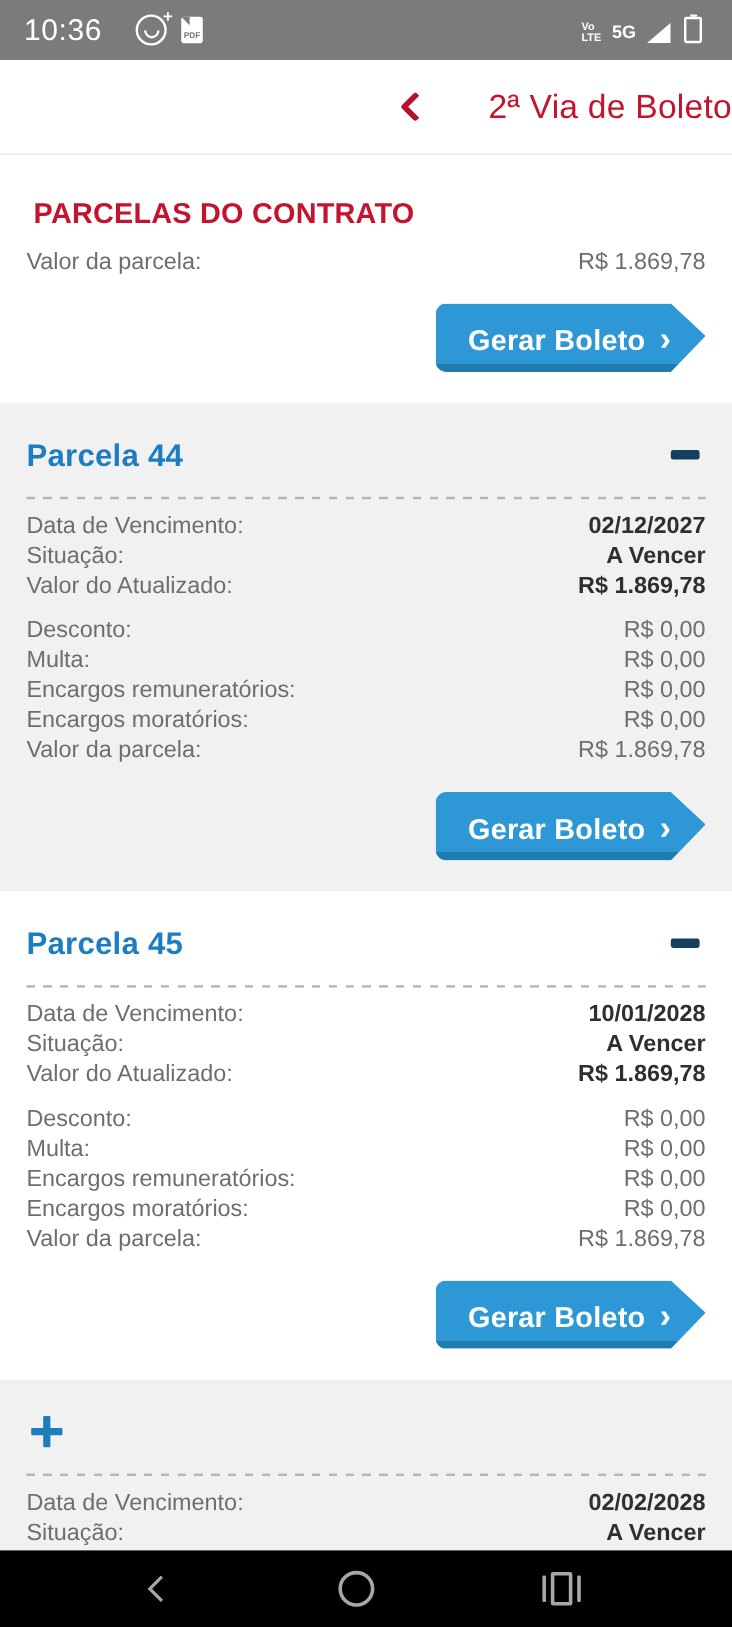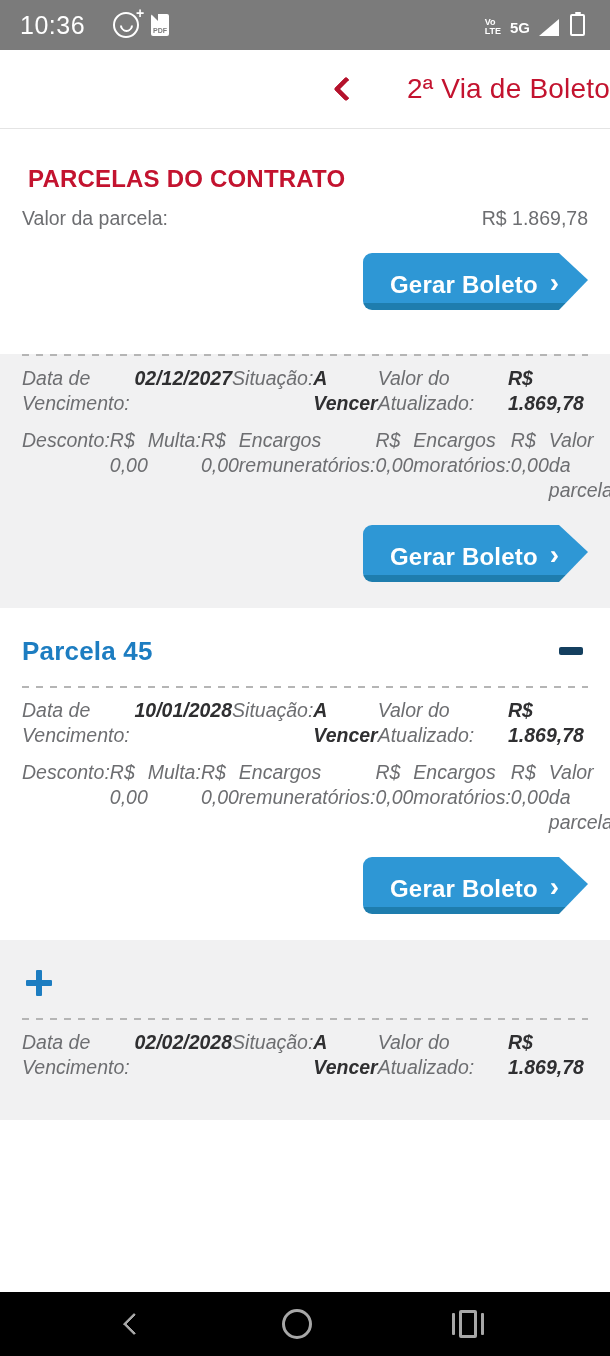--- a/index.html
+++ b/index.html
@@ -79,21 +79,21 @@
   .parcela-title{margin:0;font-size:26px;font-weight:bold;letter-spacing:.2px;}
   .t-blue{color:#1d7dc1;}
   .t-dark{color:#2f2f31;}
   .toggle-btn{background:none;border:none;width:34px;height:34px;display:flex;align-items:center;justify-content:center;cursor:pointer;padding:0;}
   .minus-bar{display:block;width:24px;height:8px;background:#143f5f;border-radius:2px;}
   .plus-glyph{position:relative;display:block;width:26px;height:26px;}
   .plus-glyph::before{content:"";position:absolute;left:0;top:10px;width:26px;height:6px;background:#1d7dc1;border-radius:1px;}
   .plus-glyph::after{content:"";position:absolute;left:10px;top:0;width:6px;height:26px;background:#1d7dc1;border-radius:1px;}
   .dashed{height:2px;margin:18px 0 10px 0;
     background:repeating-linear-gradient(90deg,#b5b5b5 0 7px,transparent 7px 14px);}
-  .rows{display:flex;font-style:italic;}
+  .rows{display:flex;flex-direction:column;}
   .rows.detail{margin-top:12px;}
   
   .navbar{
     position:absolute;left:0;right:0;bottom:0;height:64px;background:#000;
     display:flex;align-items:center;justify-content:space-between;padding:0 122px;box-sizing:border-box;
   }
   .nav-btn{background:none;border:none;padding:4px;cursor:pointer;display:flex;align-items:center;justify-content:center;}
   .nav-back{display:block;width:13px;height:13px;border-left:3px solid #a7a7a7;border-bottom:3px solid #a7a7a7;transform:rotate(45deg);border-radius:1px;}
   .nav-home{display:block;width:24px;height:24px;border:3px solid #a7a7a7;border-radius:50%;}
   .nav-recents{display:flex;align-items:center;gap:4px;}
@@ -140,20 +140,26 @@
     </div>
     <div class="gerar-wrap">
       <button class="gerar-btn">
         <span>Gerar Boleto</span>
         <span class="chev">›</span>
       </button>
     </div>
   </section>
 
   <section class="card bg-gray">
+    <div class="card-head">
+      <h2 class="parcela-title t-blue">Parcela 44</h2>
+      <button class="toggle-btn">
+        <span class="minus-bar"></span>
+      </button>
+    </div>
     <div class="dashed"></div>
     <div class="rows main">
       <div class="row">
         <span>Data de Vencimento:</span>
         <span class="val strong">02/12/2027</span>
       </div>
       <div class="row">
         <span>Situação:</span>
         <span class="val strong">A Vencer</span>
       </div>

